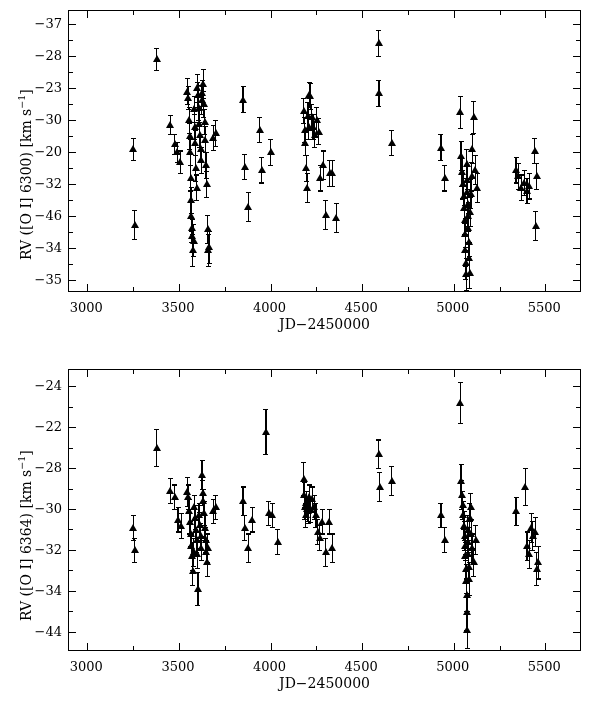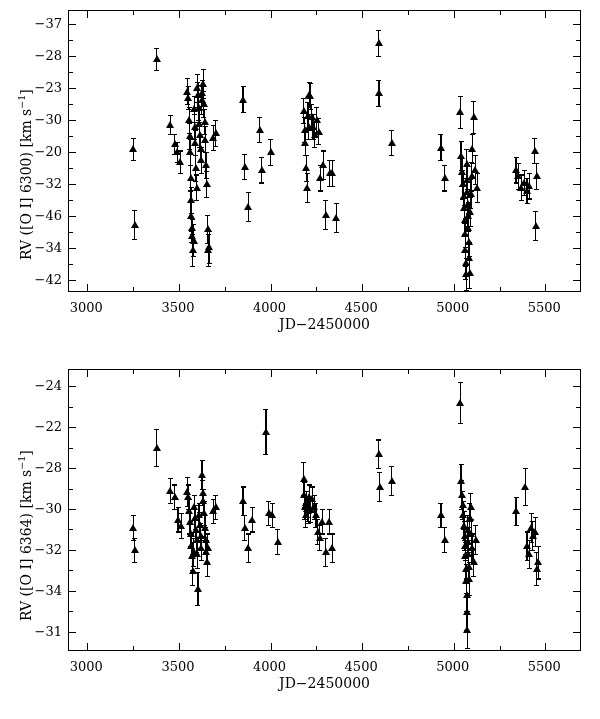--- a/index.html
+++ b/index.html
@@ -857,21 +857,21 @@
       </div>
     <div id="yticklabels-top">
         <div class="yticklabel" style="left: 22px; width: 40px; top: 22.8182px;">−37</div>
         <div class="yticklabel" style="left: 22px; width: 40px; top: 54.8636px;">−28</div>
         <div class="yticklabel" style="left: 22px; width: 40px; top: 86.9091px;">−23</div>
         <div class="yticklabel" style="left: 22px; width: 40px; top: 118.955px;">−30</div>
         <div class="yticklabel" style="left: 22px; width: 40px; top: 151px;">−20</div>
         <div class="yticklabel" style="left: 22px; width: 40px; top: 183.045px;">−32</div>
         <div class="yticklabel" style="left: 22px; width: 40px; top: 215.091px;">−46</div>
         <div class="yticklabel" style="left: 22px; width: 40px; top: 247.136px;">−34</div>
-        <div class="yticklabel" style="left: 22px; width: 40px; top: 279.182px;">−42</div>
+        <div class="yticklabel" style="left: 22px; width: 40px; top: 279.182px;">−35</div>
       </div>
     <div class="xlabel" style="top:316px;"><span>JD−2450000</span></div>
     <div class="ylabel" id="ylabel-top" style="left:16px; top:260px;">
       <span>RV ([O I] 6300) [km s</span><span class="sup">−1</span><span>]</span>
     </div>
   </div>
 
   <div class="panel" id="panel-bottom">
     <div class="plot-frame" id="frame-bottom">
       <div class="data-layer" id="layer-bottom">
@@ -1547,21 +1547,21 @@
         <div class="xticklabel" style="left: 452.75px; top: 300px;">5000</div>
         <div class="xticklabel" style="left: 544.357px; top: 300px;">5500</div>
       </div>
     <div id="yticklabels-bottom">
         <div class="yticklabel" style="left: 22px; width: 40px; top: 26.3478px;">−24</div>
         <div class="yticklabel" style="left: 22px; width: 40px; top: 67.2174px;">−22</div>
         <div class="yticklabel" style="left: 22px; width: 40px; top: 108.087px;">−28</div>
         <div class="yticklabel" style="left: 22px; width: 40px; top: 148.957px;">−30</div>
         <div class="yticklabel" style="left: 22px; width: 40px; top: 189.826px;">−32</div>
         <div class="yticklabel" style="left: 22px; width: 40px; top: 230.696px;">−34</div>
-        <div class="yticklabel" style="left: 22px; width: 40px; top: 271.565px;">−31</div>
+        <div class="yticklabel" style="left: 22px; width: 40px; top: 271.565px;">−44</div>
       </div>
     <div class="xlabel" style="top:316px;"><span>JD−2450000</span></div>
     <div class="ylabel" id="ylabel-bottom" style="left:16px; top:262px;">
       <span>RV ([O I] 6364) [km s</span><span class="sup">−1</span><span>]</span>
     </div>
   </div>
 
 </div>
 
 </body></html>

